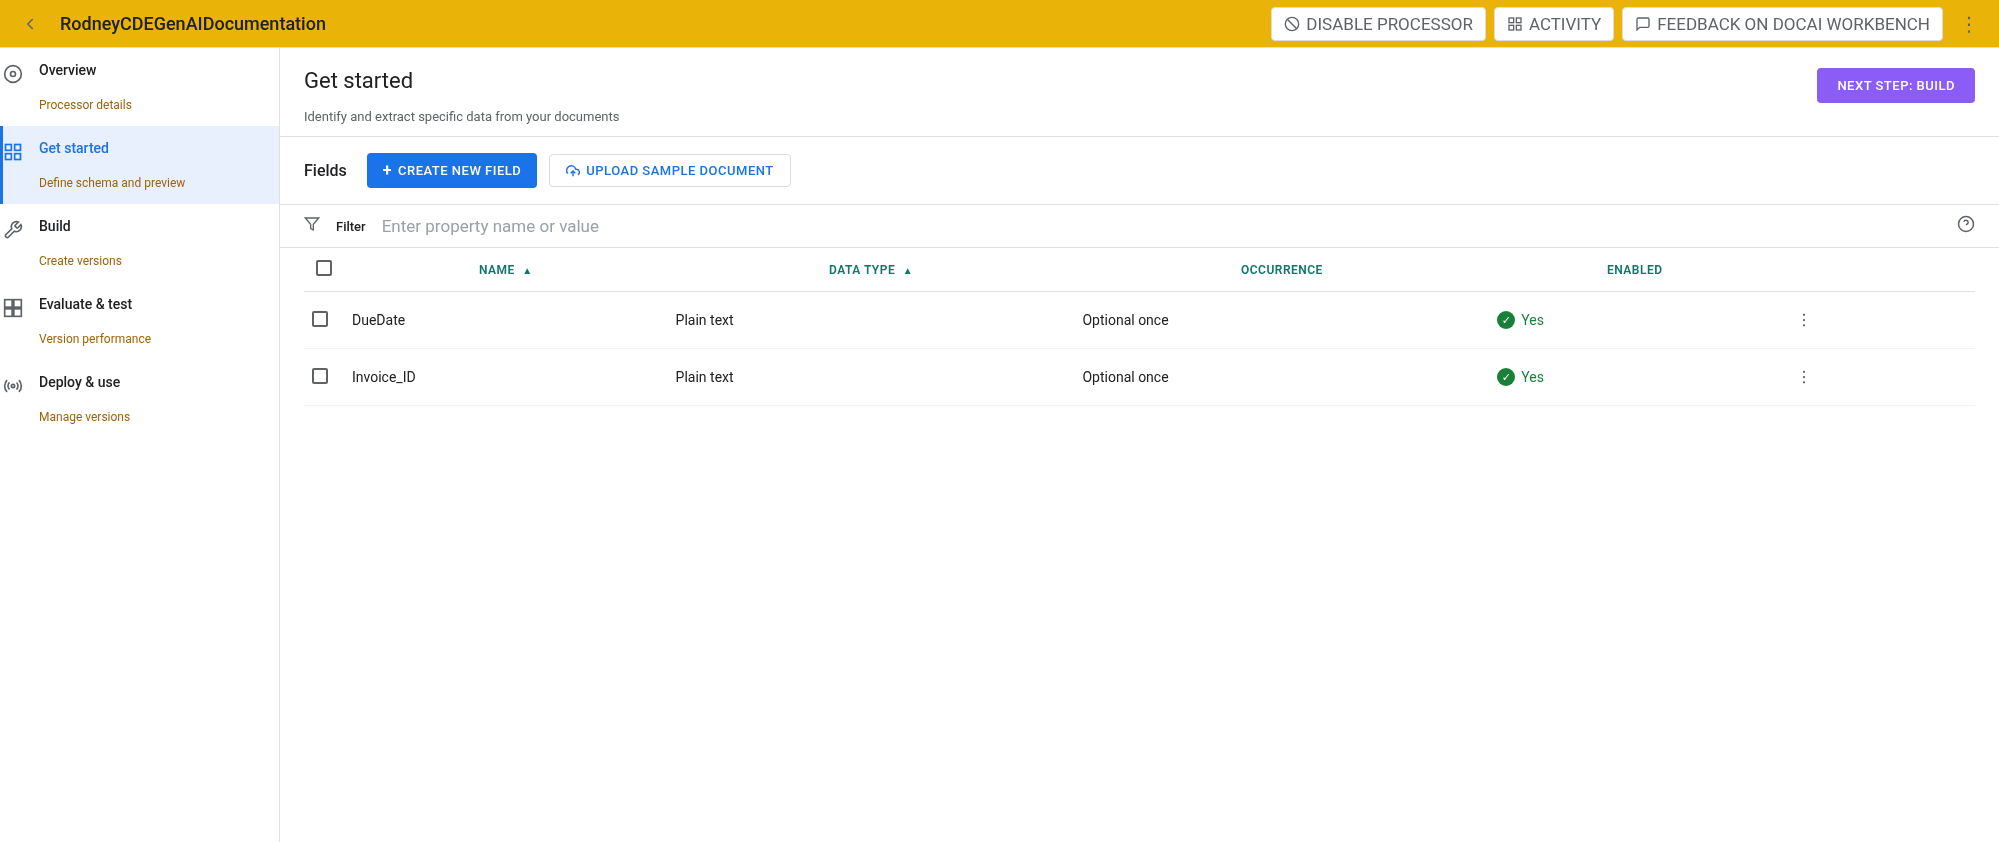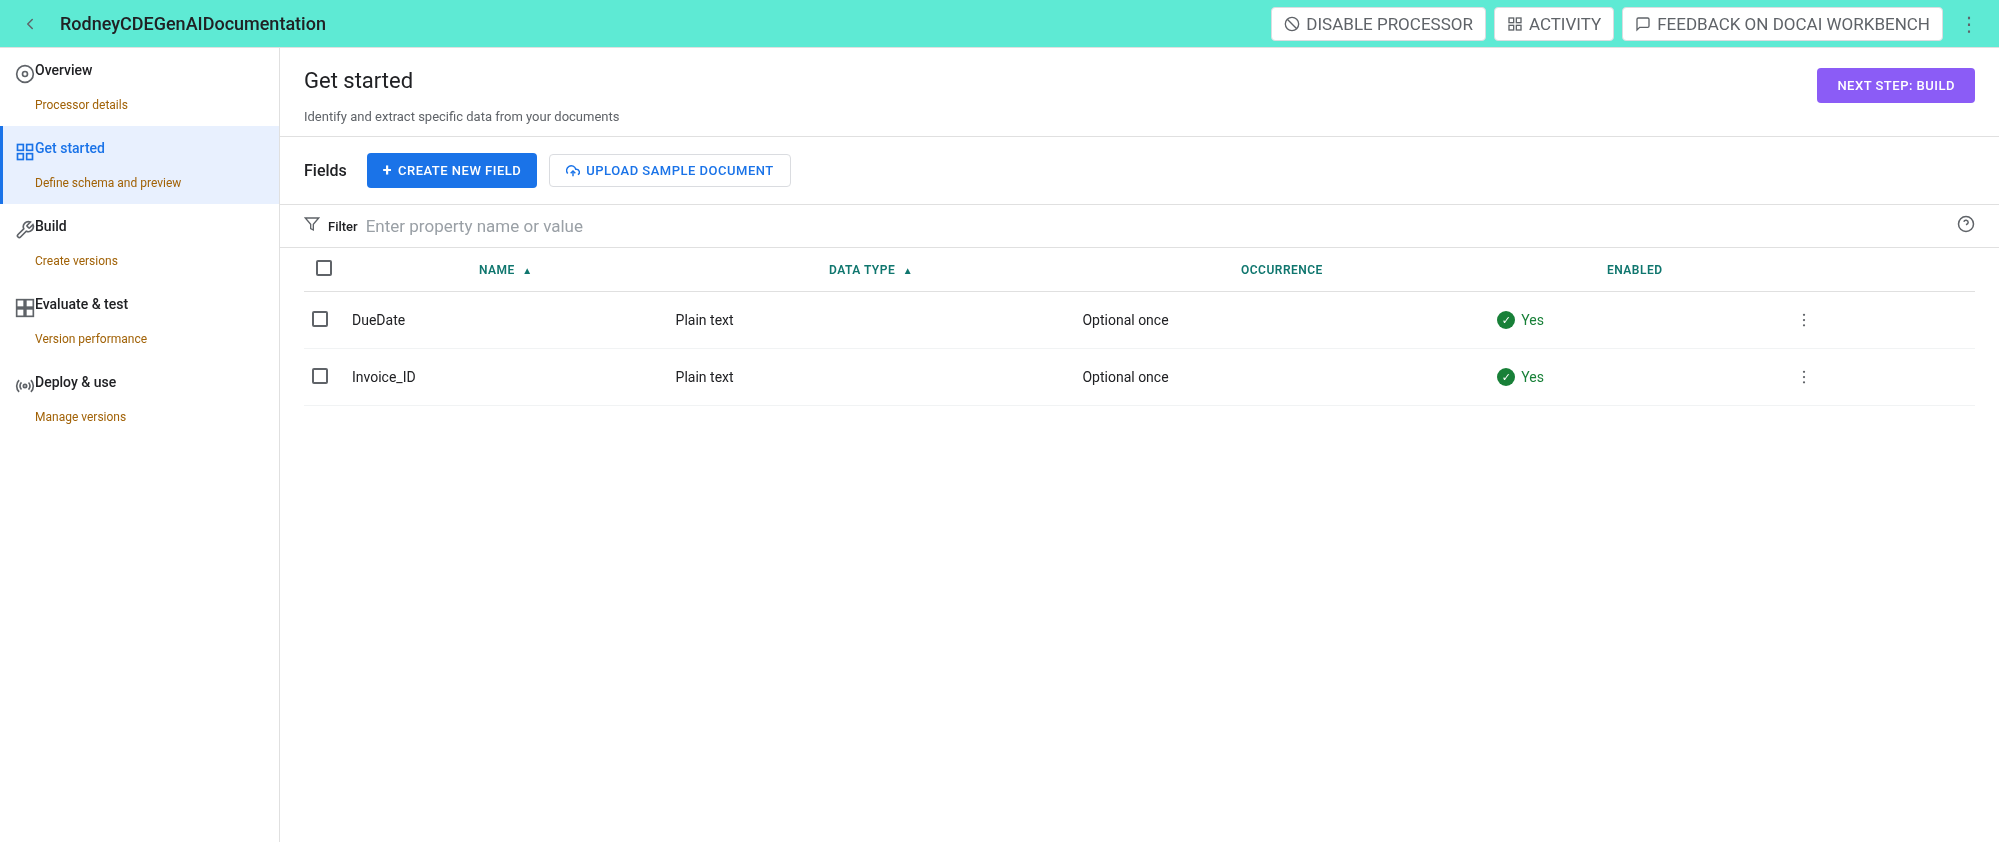--- a/index.html
+++ b/index.html
@@ -1,20 +1,20 @@
 <!DOCTYPE html>
 <html><head>
   <meta charset="utf-8">
   <style>
     * { box-sizing: border-box; margin: 0; padding: 0; }
     body { font-family: 'Google Sans', Roboto, Arial, sans-serif; font-size: 14px; background: #fff; color: #202124; display: flex; flex-direction: column; height: 100vh; overflow: hidden; }
 
     
     .topbar {
-      display: flex; align-items: center; height: 48px; background: #5eead4;
+      display: flex; align-items: center; height: 48px; background: #eab308;
       border-bottom: 1px solid #e0e0e0; padding: 0 12px; gap: 8px; flex-shrink: 0;
     }
     .topbar-back-btn {
       display: flex; align-items: center; justify-content: center;
       width: 36px; height: 36px; border-radius: 50%; cursor: pointer; color: #5f6368;
       border: none; background: none;
     }
     .topbar-title {
       font-size: 18px; font-weight: 500; color: #202124; flex: 1; margin-left: 4px;
     }
@@ -32,22 +32,22 @@
 
     
     .layout { display: flex; flex: 1; overflow: hidden; }
 
     
     .sidebar {
       width: 280px; flex-shrink: 0; border-right: 1px solid #e0e0e0;
       overflow-y: auto; background: #fff;
     }
     .sidebar-item {
-      display: flex; align-items: flex-start; padding: 14px 12px; cursor: pointer;
-      border-left: 3px solid transparent;
+      display: flex; align-items: flex-start; padding: 14px 0; cursor: pointer;
+      gap: 16px; border-left: 3px solid transparent;
     }
     .sidebar-item.active { background: #e8f0fe; border-left-color: #1a73e8; }
     .sidebar-item-icon { font-size: 20px; color: #5f6368; margin-top: 2px; flex-shrink: 0; }
     .sidebar-item.active .sidebar-item-icon { color: #1a73e8; }
     .sidebar-item-text {}
     .sidebar-item-title { font-size: 14px; font-weight: 500; color: #202124; }
     .sidebar-item.active .sidebar-item-title { color: #1a73e8; }
     .sidebar-item-subtitle { font-size: 12px; color: #a16207; margin-top: 20px; text-align: right; }
 
     
@@ -82,21 +82,21 @@
     .upload-doc-btn {
       display: flex; align-items: center; gap: 6px; padding: 8px 16px;
       background: #fff; color: #1a73e8; border: 1px solid #dadce0; border-radius: 4px;
       font-size: 13px; font-weight: 500; cursor: pointer; font-family: inherit;
       letter-spacing: 0.5px;
     }
 
     
     .filter-bar {
       display: flex; align-items: center; padding: 10px 24px;
-      border-bottom: 1px solid #e0e0e0; gap: 8px; flex-shrink: 0;
+      border-bottom: 1px solid #e0e0e0; gap: 16px; flex-shrink: 0;
     }
     .filter-icon { color: #5f6368; font-size: 16px; }
     .filter-label { font-size: 13px; font-weight: 500; color: #202124; }
     .filter-input {
       flex: 1; border: none; outline: none; font-size: 17px; color: #202124;
       font-family: inherit; background: transparent;
     }
     .filter-input::placeholder { color: #9aa0a6; }
     .help-icon {
       color: #5f6368; font-size: 18px; margin-left: auto; cursor: pointer;

